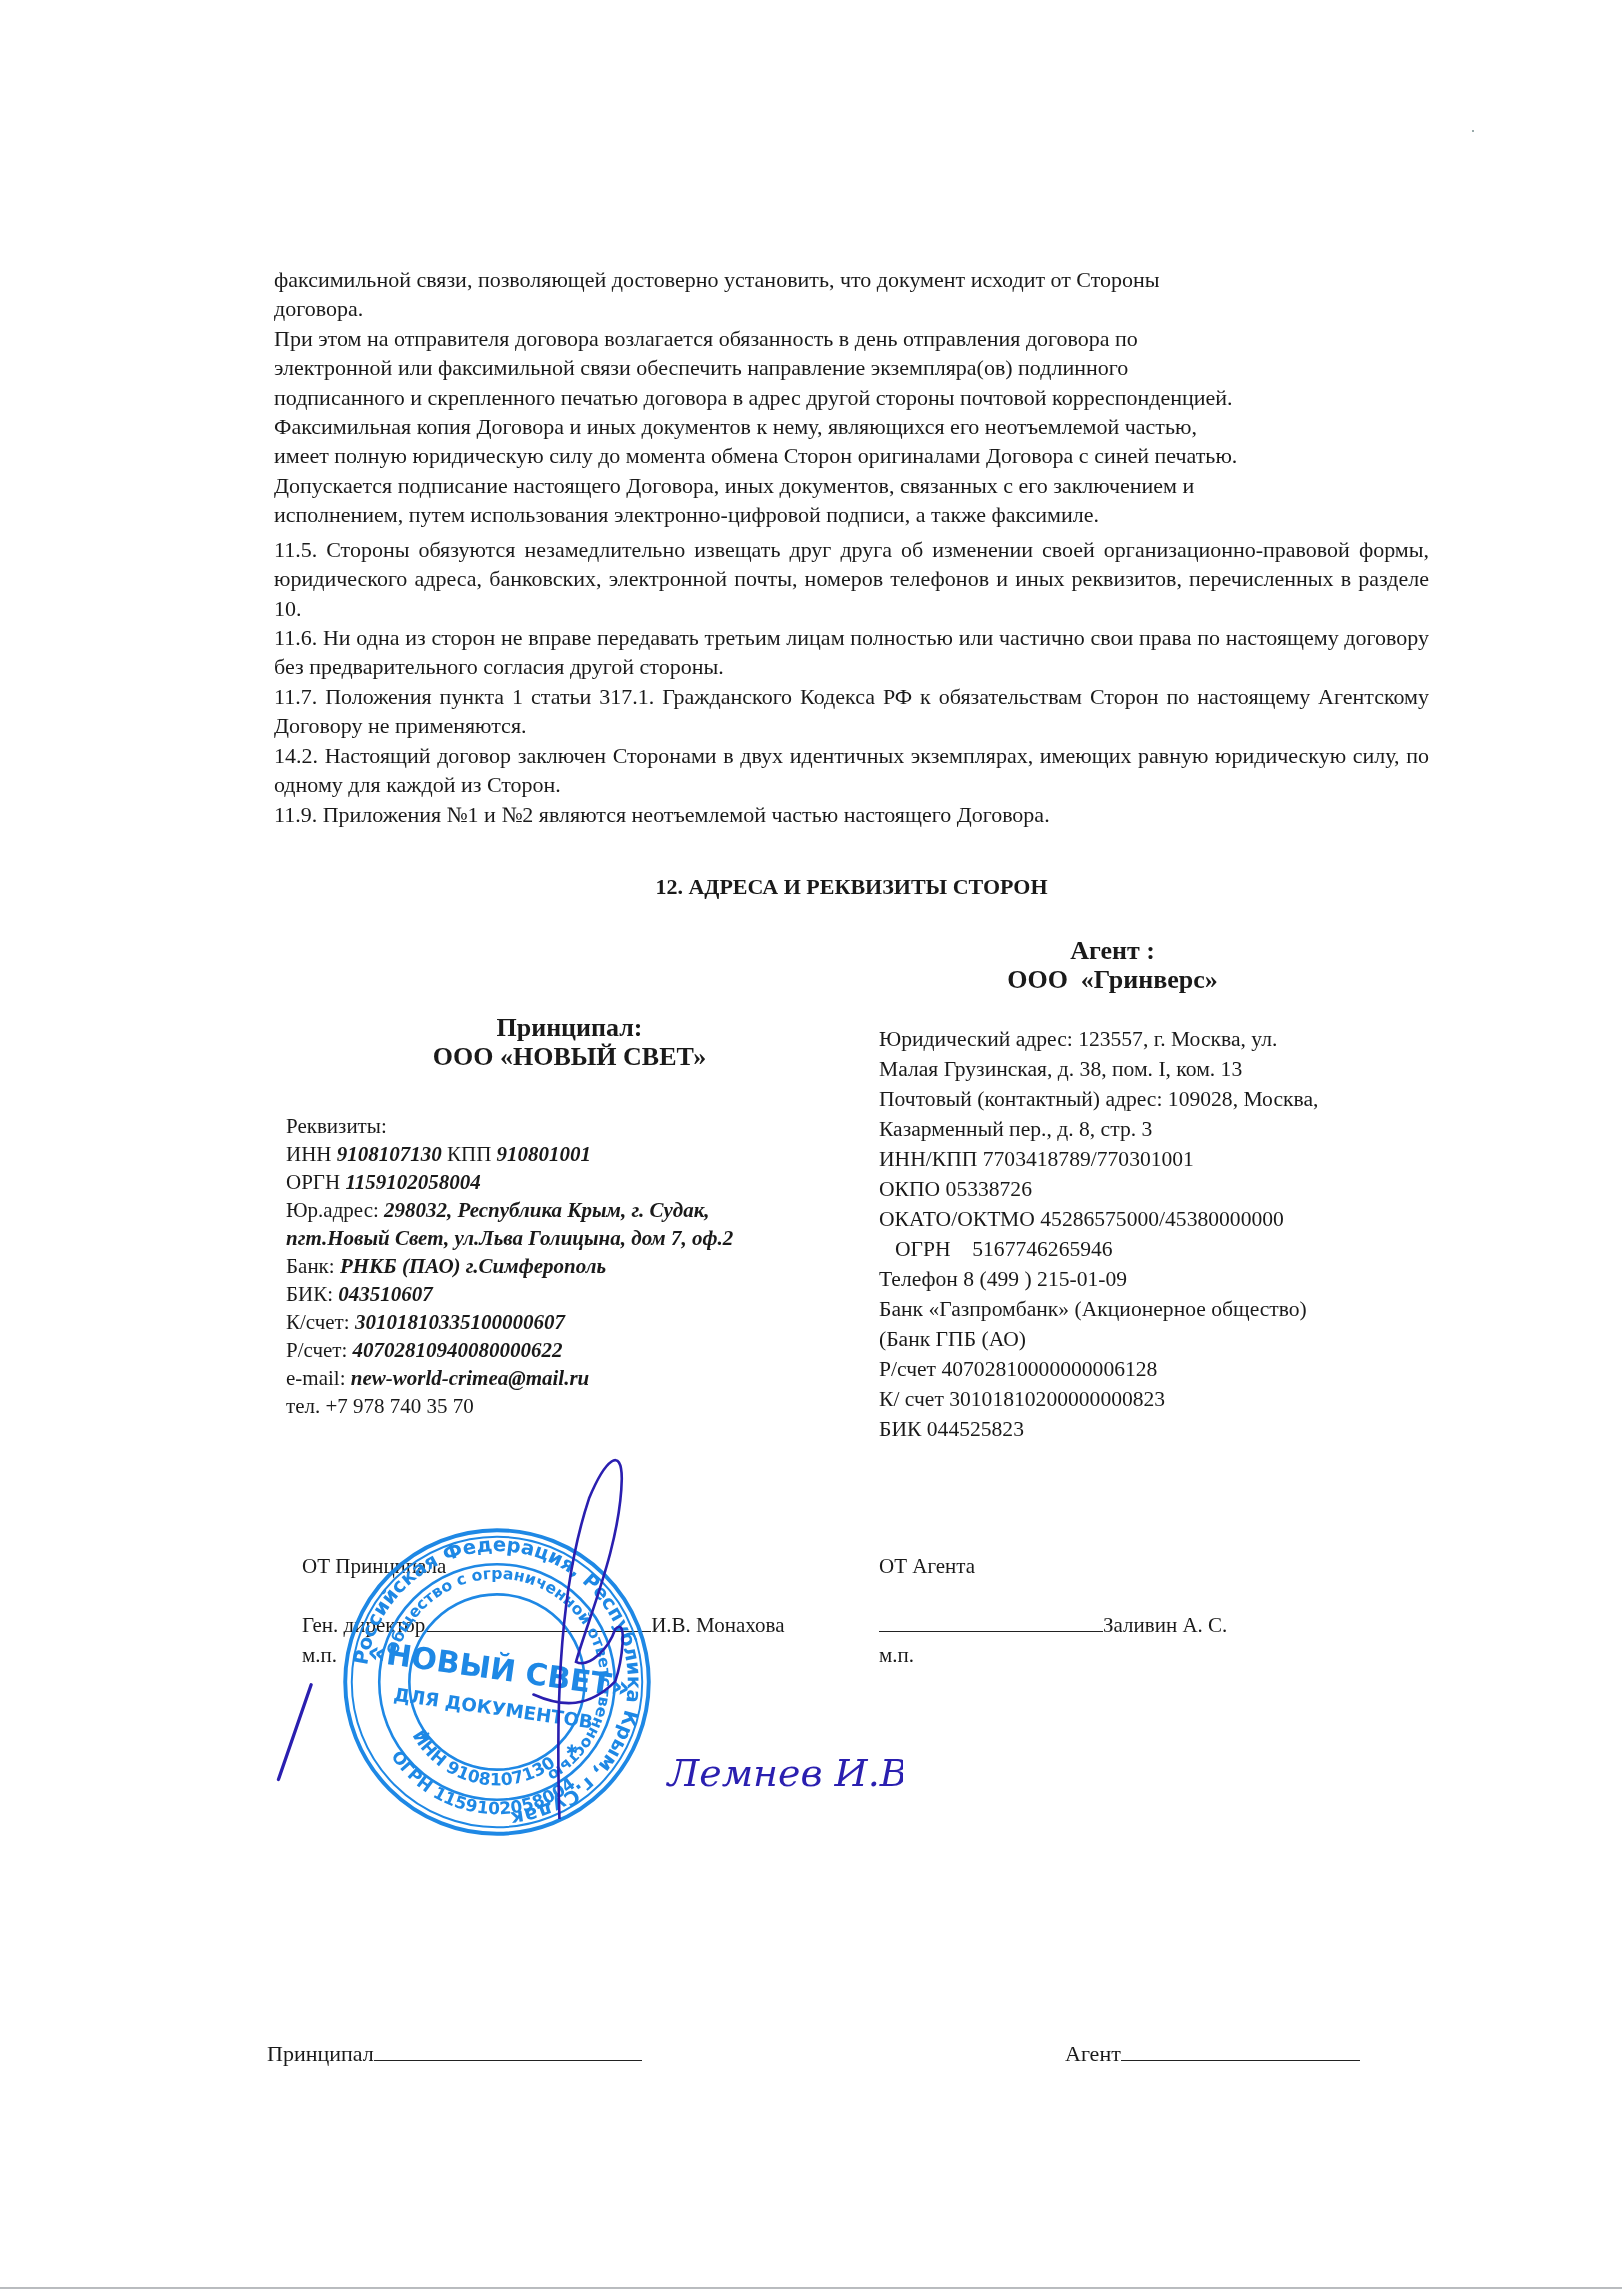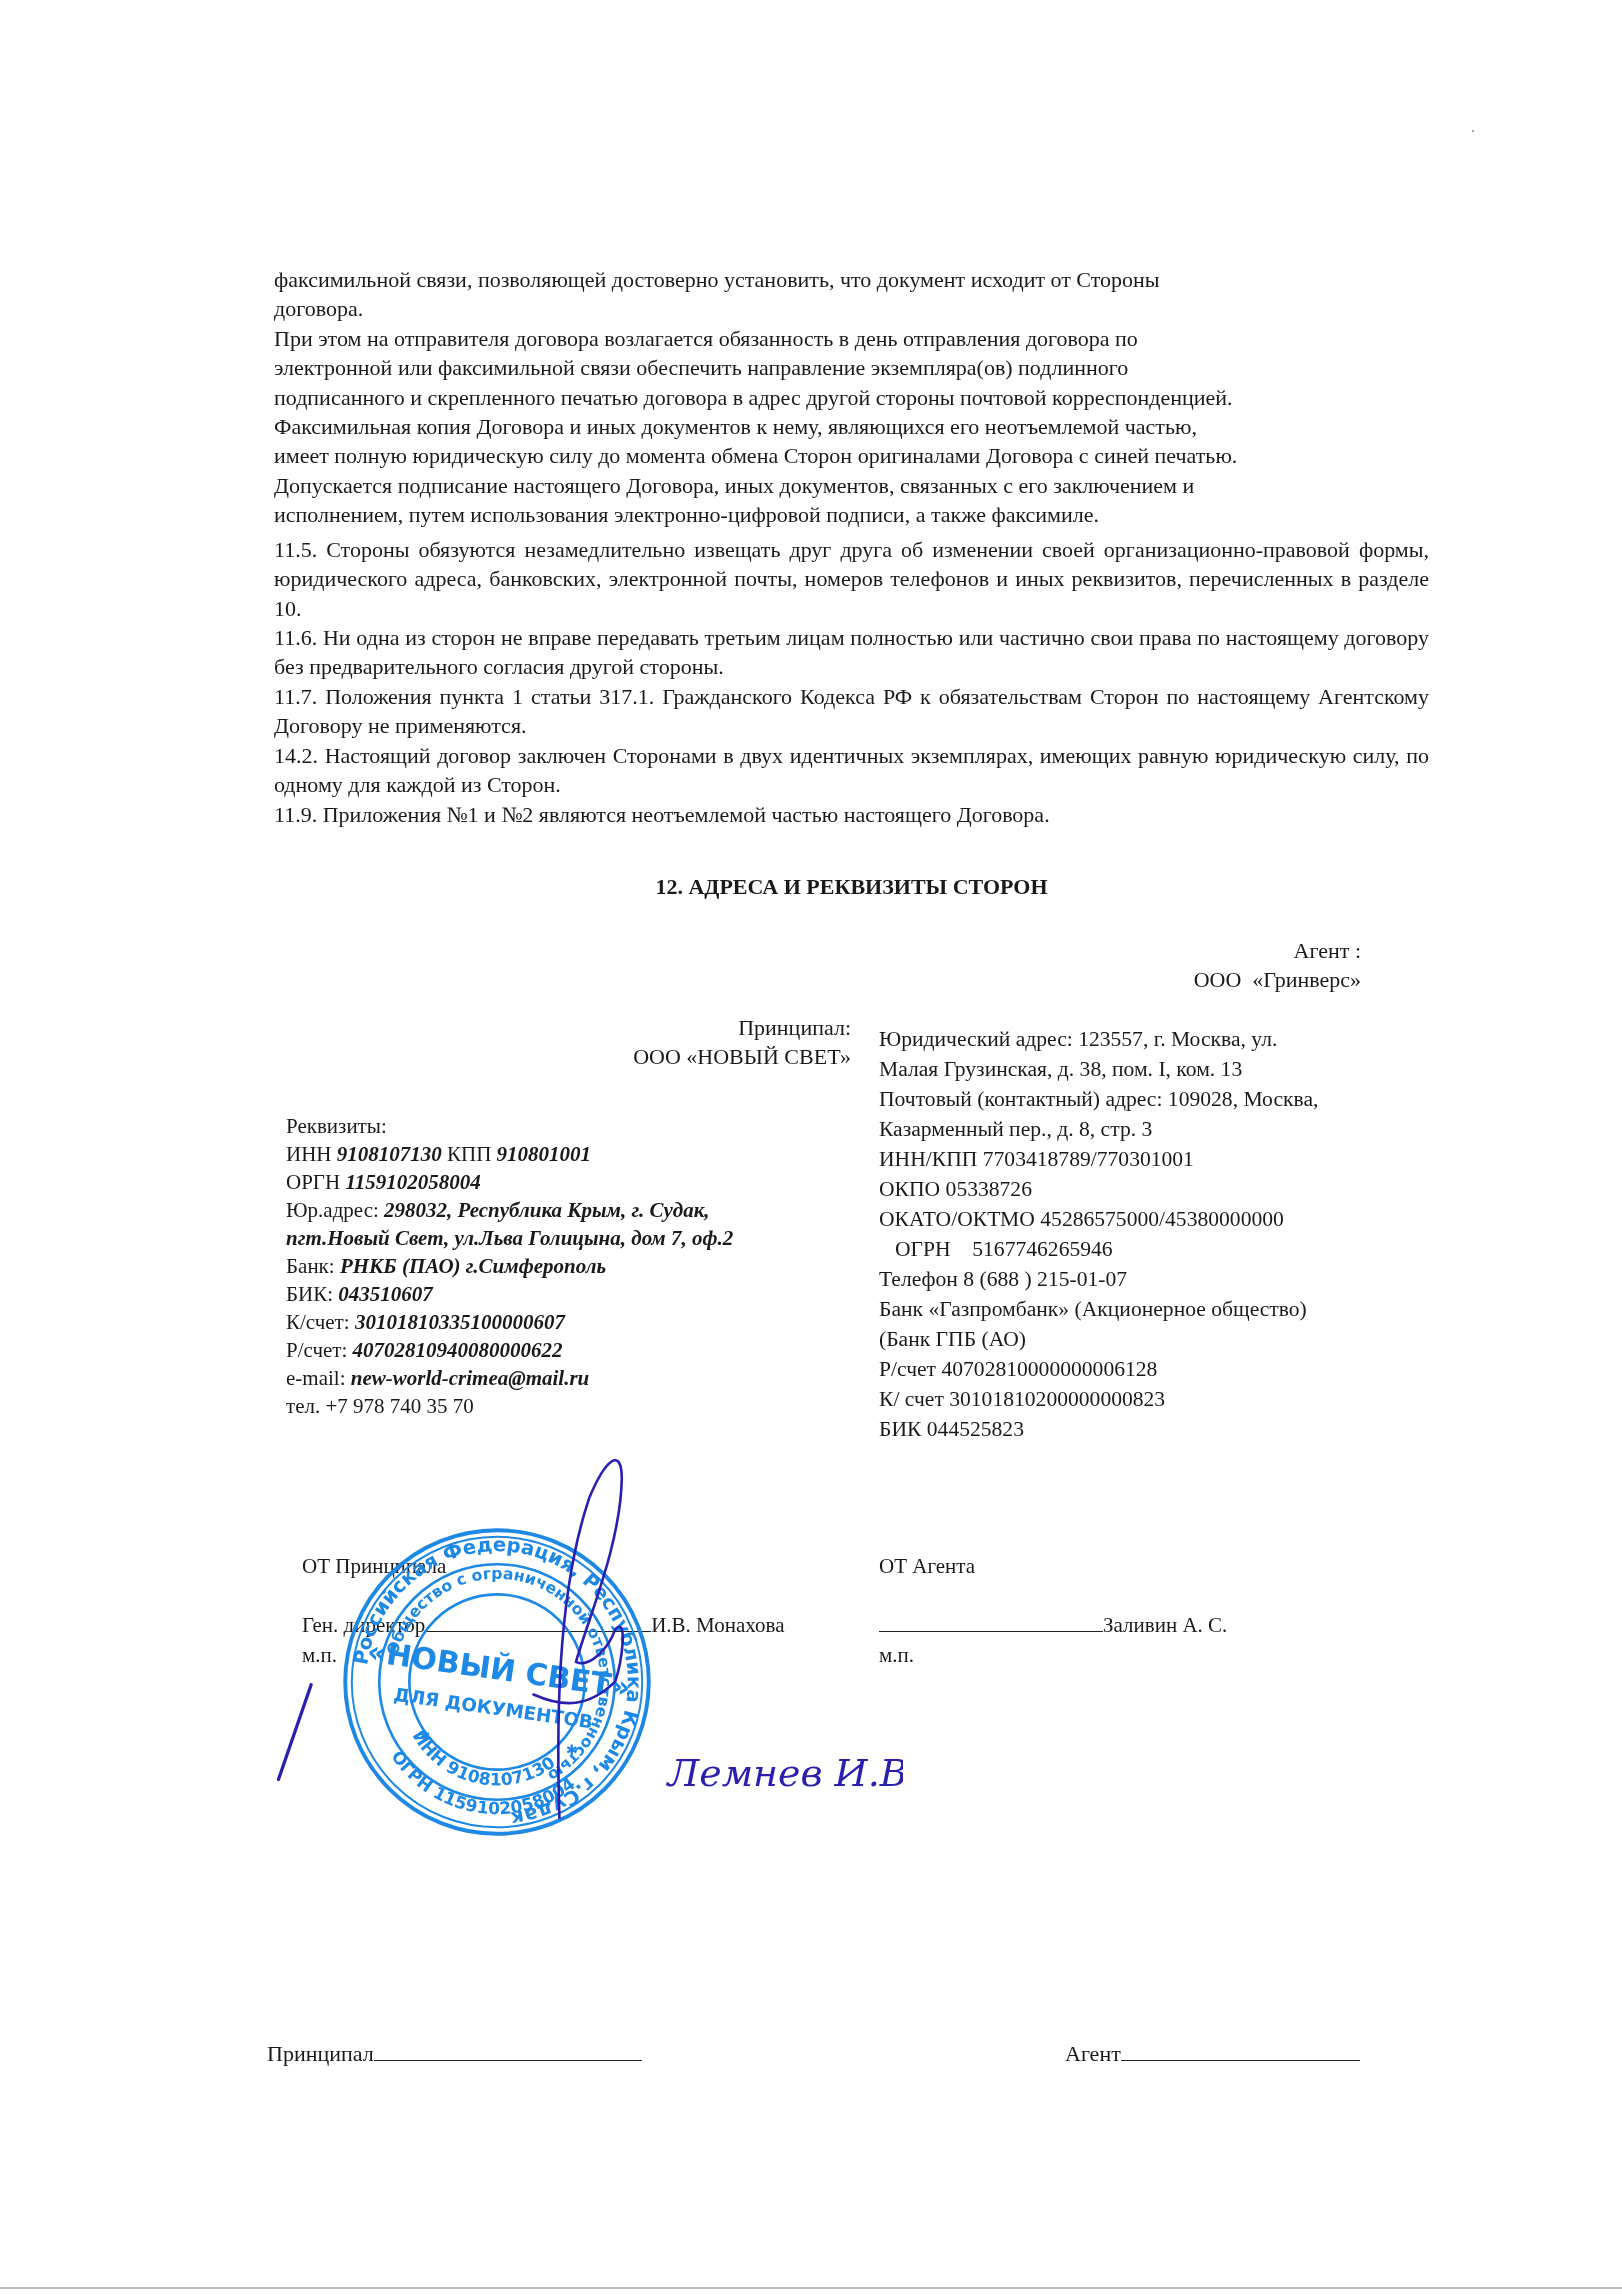--- a/index.html
+++ b/index.html
@@ -7,21 +7,21 @@
            font-family: "Liberation Serif", "DejaVu Serif", serif; color: #1a1a1a; }
     .page { position: absolute; left: 0; top: 0; width: 1569px; height: 2295px; }
     .body-text { position: absolute; left: 274px; top: 265px; width: 1155px;
                  font-size: 22px; line-height: 29.4px; }
     .body-text p { margin: 0; }
     .p-ragged { text-align: left; }
     .p-just { text-align: justify; }
     .gap { margin-top: 5.2px !important; }
     .section-title { position: absolute; left: 274px; top: 874px; width: 1155px;
                      text-align: center; font-weight: bold; font-size: 22px; }
-    .party-head { position: absolute; text-align: right; font-weight: normal; font-size: 22px; line-height: 29px; }
+    .party-head { position: absolute; text-align: center; font-weight: bold; font-size: 26px; line-height: 29px; }
     .principal-head { left: 288px; top: 1013px; width: 563px; }
     .agent-head { left: 864px; top: 936px; width: 497px; }
     .req { position: absolute; font-size: 21px; line-height: 28px; }
     .principal-req { left: 286px; top: 1112px; width: 550px; }
     .agent-req { left: 879px; top: 1024px; width: 510px; font-size: 21.6px; line-height: 30px; }
     .req div { white-space: nowrap; }
     .it { font-style: italic; font-weight: bold; }
     .sig { position: absolute; font-size: 21px; line-height: 29px; white-space: nowrap; }
     .line { display: inline-block; border-bottom: 1.3px solid #222; height: 19.6px; vertical-align: baseline; }
     .footer { position: absolute; top: 2040px; font-size: 22px; white-space: nowrap; }
@@ -86,21 +86,21 @@
 
   <div class="req agent-req">
     <div>Юридический адрес: 123557, г. Москва, ул.</div>
     <div>Малая Грузинская, д. 38, пом. I, ком. 13</div>
     <div>Почтовый (контактный) адрес: 109028, Москва,</div>
     <div>Казарменный пер., д. 8, стр. 3</div>
     <div>ИНН/КПП 7703418789/770301001</div>
     <div>ОКПО 05338726</div>
     <div>ОКАТО/ОКТМО 45286575000/45380000000</div>
     <div style="white-space:pre;margin-left:16px;">ОГРН    5167746265946</div>
-    <div>Телефон 8 (688 ) 215-01-07</div>
+    <div>Телефон 8 (499 ) 215-01-09</div>
     <div>Банк «Газпромбанк» (Акционерное общество)</div>
     <div>(Банк ГПБ (АО)</div>
     <div>Р/счет 40702810000000006128</div>
     <div>К/ счет 30101810200000000823</div>
     <div>БИК 044525823</div>
   </div>
 
   <div class="sig" style="left:302px; top:1552px;">ОТ Принципала</div>
   <div class="sig" style="left:302px; top:1611px;">
     <span>Ген. директор</span><span class="line" style="width:226px;"></span><span>И.В. Монахова</span>

